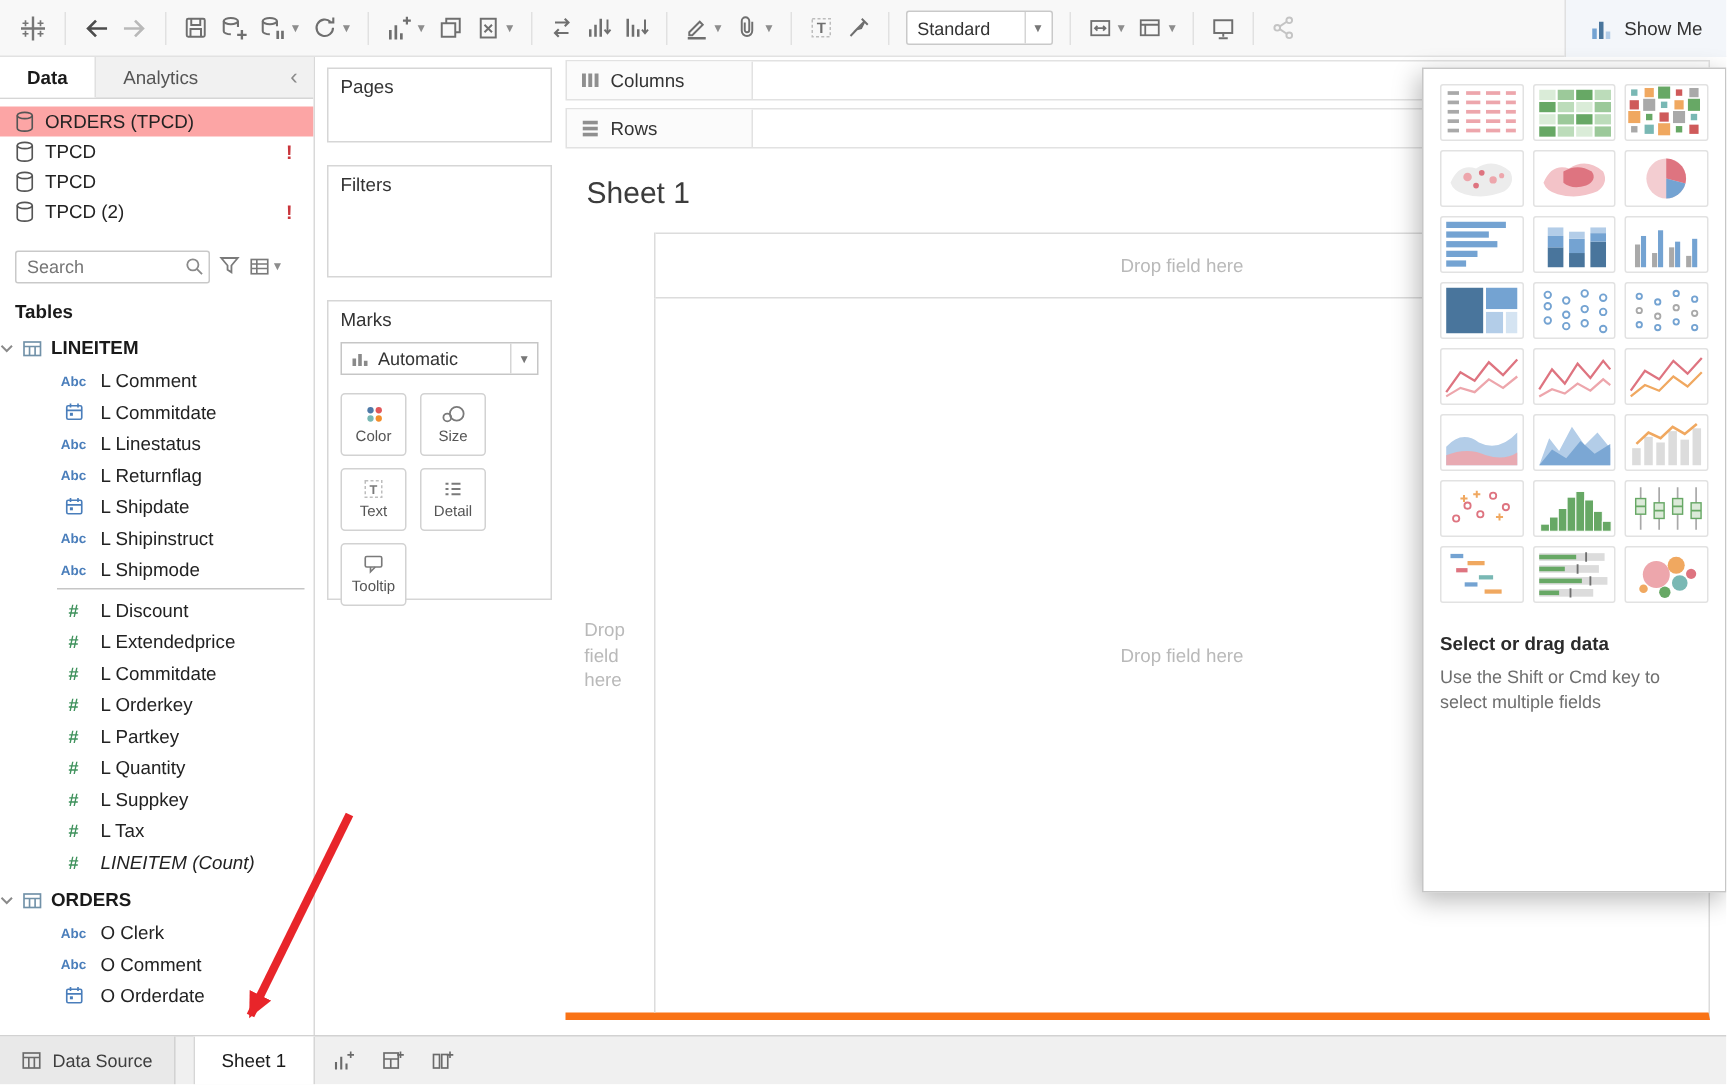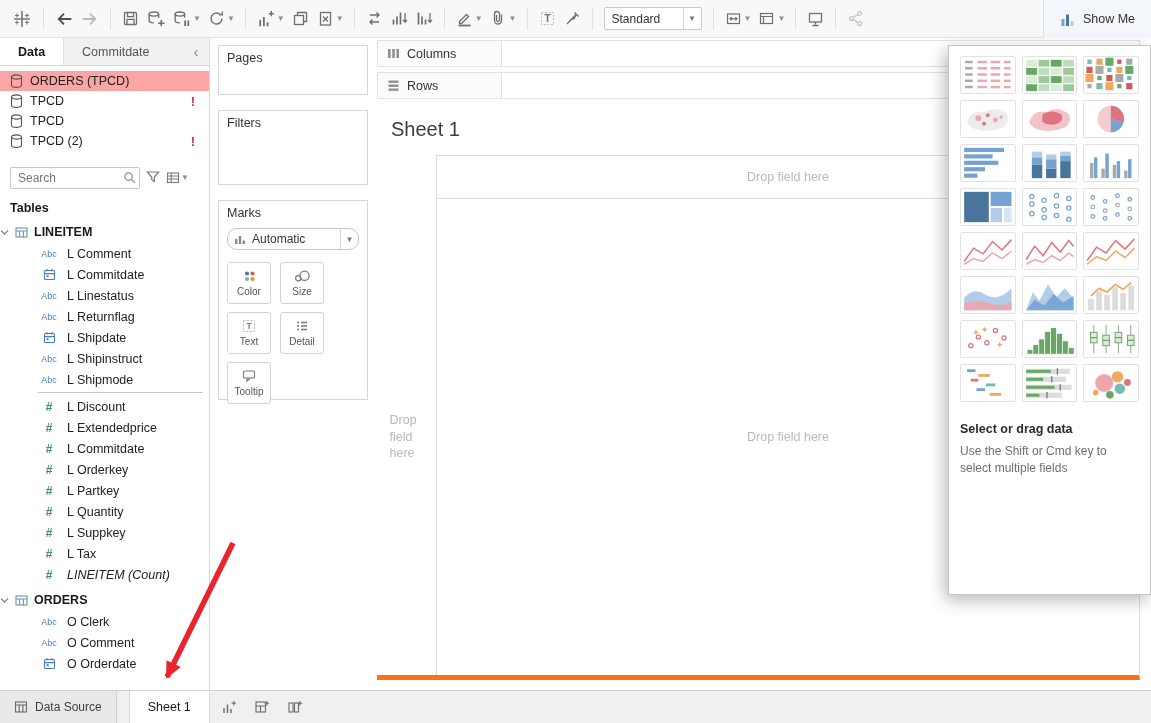--- a/index.html
+++ b/index.html
@@ -39,35 +39,35 @@
   .search-row { display:flex; align-items:center; gap:6px; margin:16px 8px 12px 10px; }
   .search-box { position:relative; width:130px; height:22px; }
   .search-box input { width:100%; height:100%; border:1px solid #c9c9c9; border-radius:2px; padding:0 20px 0 7px;
              font-size:12px; color:#333; font-family:"Liberation Sans",sans-serif; outline:none; }
   .search-glass { position:absolute; right:4px; top:4px; }
   .tables-label { font-weight:bold; font-size:12.5px; color:#1a1a1a; margin:8px 0 6px 10px; }
   .group-header { height:22px; display:flex; align-items:center; gap:6px; margin-top:4px; }
   .group-header .gname { font-weight:bold; font-size:12.5px; color:#1a1a1a; }
   .field-row { height:21px; display:flex; align-items:center; gap:7px; padding-left:38px; }
   .field-icon { width:22px; flex:none; display:flex; align-items:center; justify-content:center; }
-  .fi-abc { font-size:9px; font-weight:normal; color:var(--dimension-blue,#4a7ebb); letter-spacing:0; }
+  .fi-abc { font-size:9px; font-weight:bold; color:var(--dimension-blue,#4a7ebb); letter-spacing:0; }
   .fi-num { font-size:12px; font-weight:bold; color:var(--measure-green,#41935e); }
   .field-label { font-size:12.5px; color:#222; white-space:nowrap; }
   .field-label.italic { font-style:italic; }
   .field-divider { border-top:1px solid #c6c6c6; margin:2px 6px 3px 38px; }
 
   
   .cards-col { position:absolute; top:45px; left:218px; width:150px; }
   .card { border:1px solid #d6d6d6; background:#fff; margin-bottom:15px; }
   .card-label { padding:5px 8px 4px; font-size:12.5px; color:#333; }
   .card.pages { height:50px; }
   .card.filters { height:75px; }
   .card.marks { height:200px; }
   .marks-body { padding:2px 8px; }
-  .mark-select { height:22px; border:1px solid #c6c6c6; border-radius:10px; display:flex; align-items:center;
+  .mark-select { height:22px; border:1px solid #c6c6c6; border-radius:0; display:flex; align-items:center;
              gap:6px; padding-left:6px; margin:2px 0 12px; background:#fff; }
   .mark-select .msel-text { flex:1; font-size:12px; color:#333; }
   .mark-select .msel-caret { width:18px; align-self:stretch; border-left:1px solid #d5d5d5; display:flex;
              align-items:center; justify-content:center; font-size:8px; color:#777; }
   .mark-btns { display:flex; flex-wrap:wrap; gap:8px 9px; }
   .mark-btn { width:44px; height:42px; border:1px solid #d2d2d2; border-radius:3px; background:#fff;
              display:flex; flex-direction:column; align-items:center; justify-content:center; gap:3px; }
   .mark-btn .mlabel { font-size:10px; color:#555; }
 
   
@@ -270,21 +270,21 @@
         <rect x="6" y="3.5" width="3" height="11.5" fill="#49759c"></rect>
         <rect x="10.5" y="10" width="3" height="5" fill="#b3cde8"></rect>
       </svg>
       <span>Show Me</span>
     </div>
   </div>
 
   <div class="sidebar">
     <div class="side-tabs">
       <div class="side-tab active">Data</div>
-      <div class="side-tab">Commitdate</div>
+      <div class="side-tab">Analytics</div>
       <div class="side-collapse">‹</div>
     </div>
 
     <div class="ds-list">
         <div class="ds-row selected">
           <span style="display:flex">
             <svg width="13" height="15" viewBox="0 0 13 15" fill="none" stroke="#555" stroke-width="1.1">
               <ellipse cx="6.5" cy="3" rx="5" ry="2.1"></ellipse>
               <path d="M1.5 3v8.3c0 1.2 2.2 2.1 5 2.1s5-.9 5-2.1V3"></path>
             </svg>

